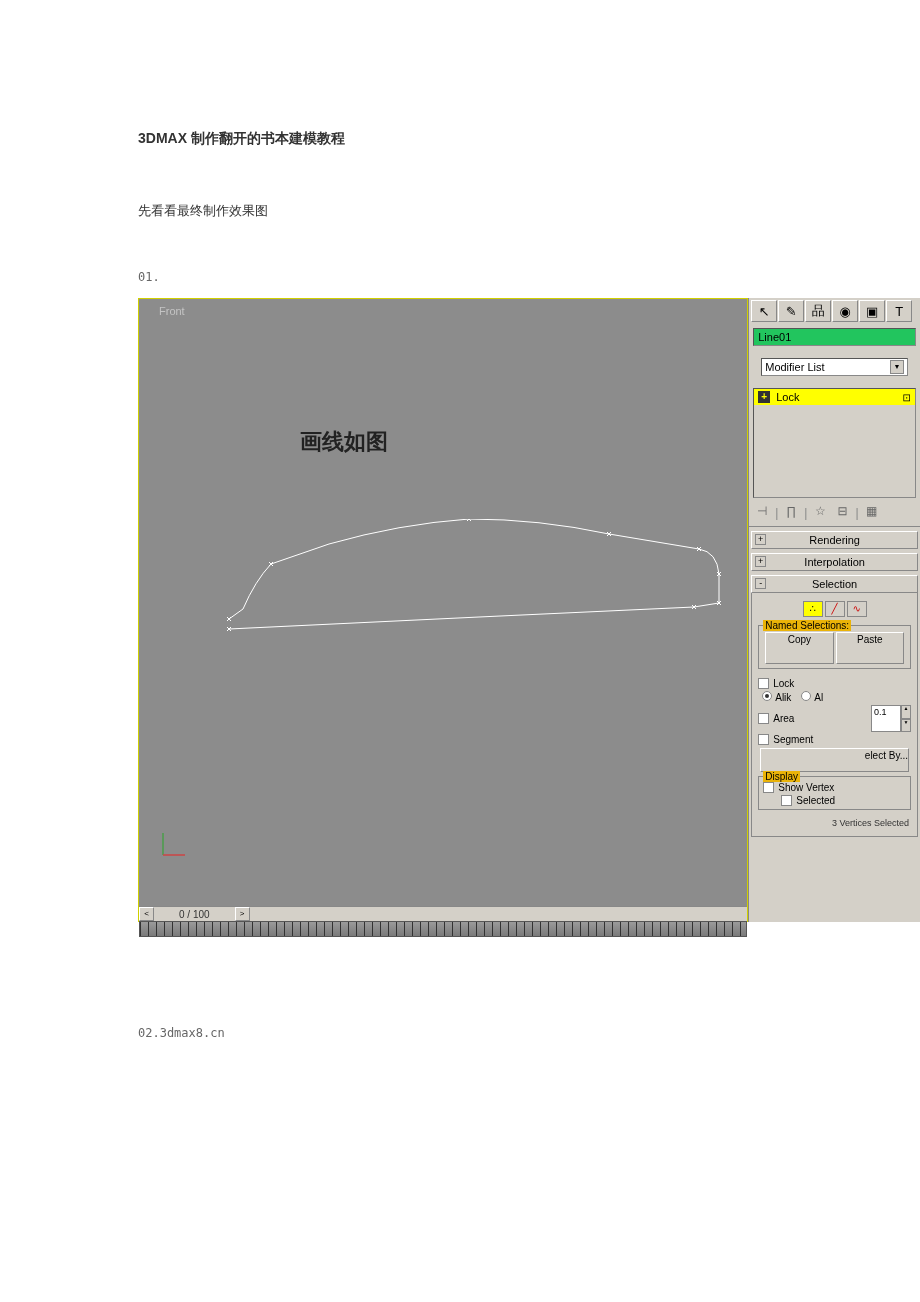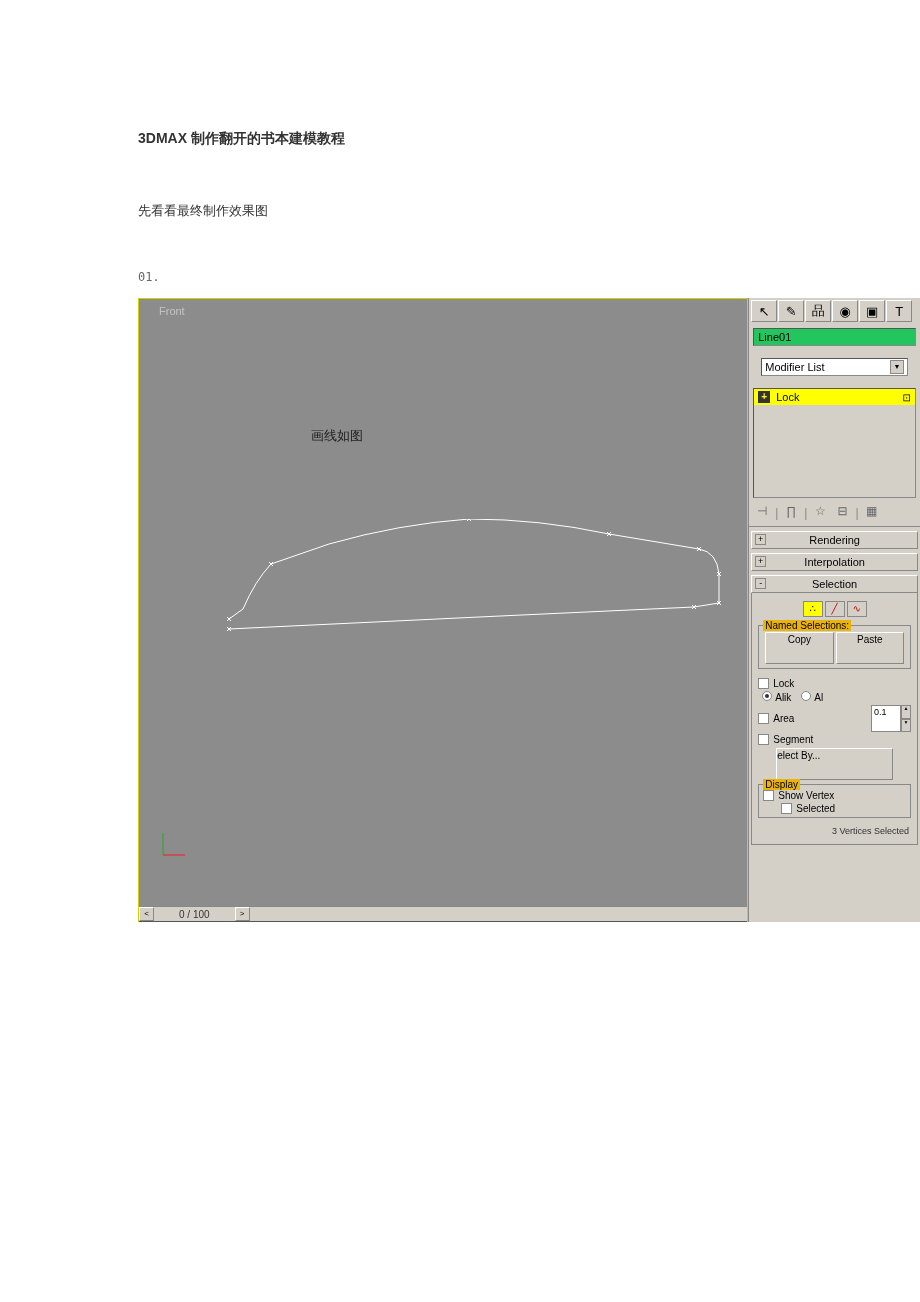--- a/index.html
+++ b/index.html
@@ -5,21 +5,21 @@
     * { margin: 0; padding: 0; box-sizing: border-box; }
     body { background: #fff; font-family: Arial, sans-serif; width: 920px; }
     .page-content { padding: 130px 0 0 138px; }
     .title { font-size: 14px; font-weight: bold; color: #333; margin-bottom: 54px; }
     .subtitle { font-size: 13px; color: #333; margin-bottom: 50px; }
     .step-num { font-size: 12px; color: #666; margin-bottom: 14px; font-family: monospace; }
     .step-num2 { font-size: 12px; color: #666; margin-top: 104px; font-family: monospace; }
     .screenshot-container { display: flex; border: none; }
     .viewport { width: 611px; height: 624px; background: #8c8c8c; position: relative; border: 1px solid #d0d000; }
     .viewport-label { position: absolute; top: 6px; left: 20px; font-size: 11px; color: #c4c4c4; }
-    .caption-text { position: absolute; top: 128px; left: 172px; font-size: 13px; font-weight: normal; color: #222; }
+    .caption-text { position: absolute; top: 128px; left: 161px; font-size: 22px; font-weight: bold; color: #222; }
     .curve-drawing { position: absolute; top: 220px; left: 60px; }
     .axis-indicator { position: absolute; bottom: 60px; left: 18px; }
     .scrollbar-container { position: absolute; bottom: 0; left: 0; right: 0; height: 15px; background: #d4d0c8; display: flex; align-items: center; border-top: 1px solid #888; }
     .scroll-arrow { width: 15px; height: 14px; background: #d4d0c8; border: 1px solid #fff; border-right-color: #888; border-bottom-color: #888; font-size: 8px; text-align: center; line-height: 12px; }
     .timeline-text { font-size: 10px; padding: 0 25px; color: #333; }
     .timeline-bar { position: absolute; bottom: -16px; left: 0; right: 0; height: 16px; background: linear-gradient(#9a9a9a, #7a7a7a); border: 1px solid #555; }
     .timeline-ticks { position: absolute; top: 0; left: 0; right: 0; height: 100%; background-image: repeating-linear-gradient(90deg, #333 0, #333 1px, transparent 1px, transparent 8px); }
     .footer-bar { position: absolute; bottom: -36px; left: 0; width: 100%; height: 20px; background: #000; display: flex; align-items: center; padding-left: 4px; }
     .footer-logo { width: 16px; height: 16px; background: radial-gradient(circle, #4a9eff 30%, #1a5a9a 70%); border-radius: 50%; margin-right: 6px; }
     .footer-text { color: #fff; font-size: 12px; font-style: italic; }
@@ -48,21 +48,21 @@
     .small-btn { flex: 1; height: 32px; background: #d4d0c8; border: 1px solid #888; border-top-color: #fff; border-left-color: #fff; font-size: 10px; text-align: center; line-height: 14px; }
     .checkbox-row { display: flex; align-items: center; padding: 1px 2px; font-size: 10px; }
     .checkbox { width: 11px; height: 11px; border: 1px solid #888; background: #fff; margin-right: 4px; }
     .radio-row { display: flex; align-items: center; padding: 1px 6px; font-size: 10px; gap: 10px; }
     .radio { width: 10px; height: 10px; border: 1px solid #888; border-radius: 50%; background: #fff; margin-right: 3px; display: inline-block; position: relative; }
     .radio.checked::after { content: ''; position: absolute; top: 2px; left: 2px; width: 4px; height: 4px; background: #333; border-radius: 50%; }
     .spinner-field { display: flex; width: 40px; height: 27px; margin-left: auto; }
     .spinner-input { flex: 1; background: #fff; border: 1px solid #888; font-size: 9px; padding: 0 2px; line-height: 13px; }
     .spinner-btns { width: 10px; display: flex; flex-direction: column; }
     .spinner-btn { flex: 1; background: #d4d0c8; border: 1px solid #888; font-size: 5px; text-align: center; line-height: 5px; }
-    .wide-btn { margin: 2px 20px; height: 32px; background: #d4d0c8; border: 1px solid #888; border-top-color: #fff; border-left-color: #fff; font-size: 10px; text-align: left; line-height: 14px; }
+    .wide-btn { margin: 2px 4px; height: 24px; background: #d4d0c8; border: 1px solid #888; border-top-color: #fff; border-left-color: #fff; font-size: 10px; text-align: right; line-height: 14px; }
     .status-text { text-align: right; font-size: 9px; color: #333; padding: 4px; }
     .named-fieldset { border: 1px solid #888; margin: 4px 2px; padding: 4px 2px 2px; position: relative; }
     .fieldset-legend { position: absolute; top: -6px; left: 4px; background: #eab308; padding: 0 2px; font-size: 10px; }
   </style>
 </head>
 <body>
 
 <div class="page-content">
   <div class="title">3DMAX 制作翻开的书本建模教程</div>
   <div class="subtitle">先看看最终制作效果图</div>
@@ -211,13 +211,14 @@
               <span class="checkbox"></span>
               <span>Selected</span>
             </div>
           </div>
           <div class="status-text">3 Vertices Selected</div>
         </div>
       </div>
     </div>
   </div>
 
+  <div class="step-num2">02.3dmax8.cn</div>
 </div>
 
 </body></html>

